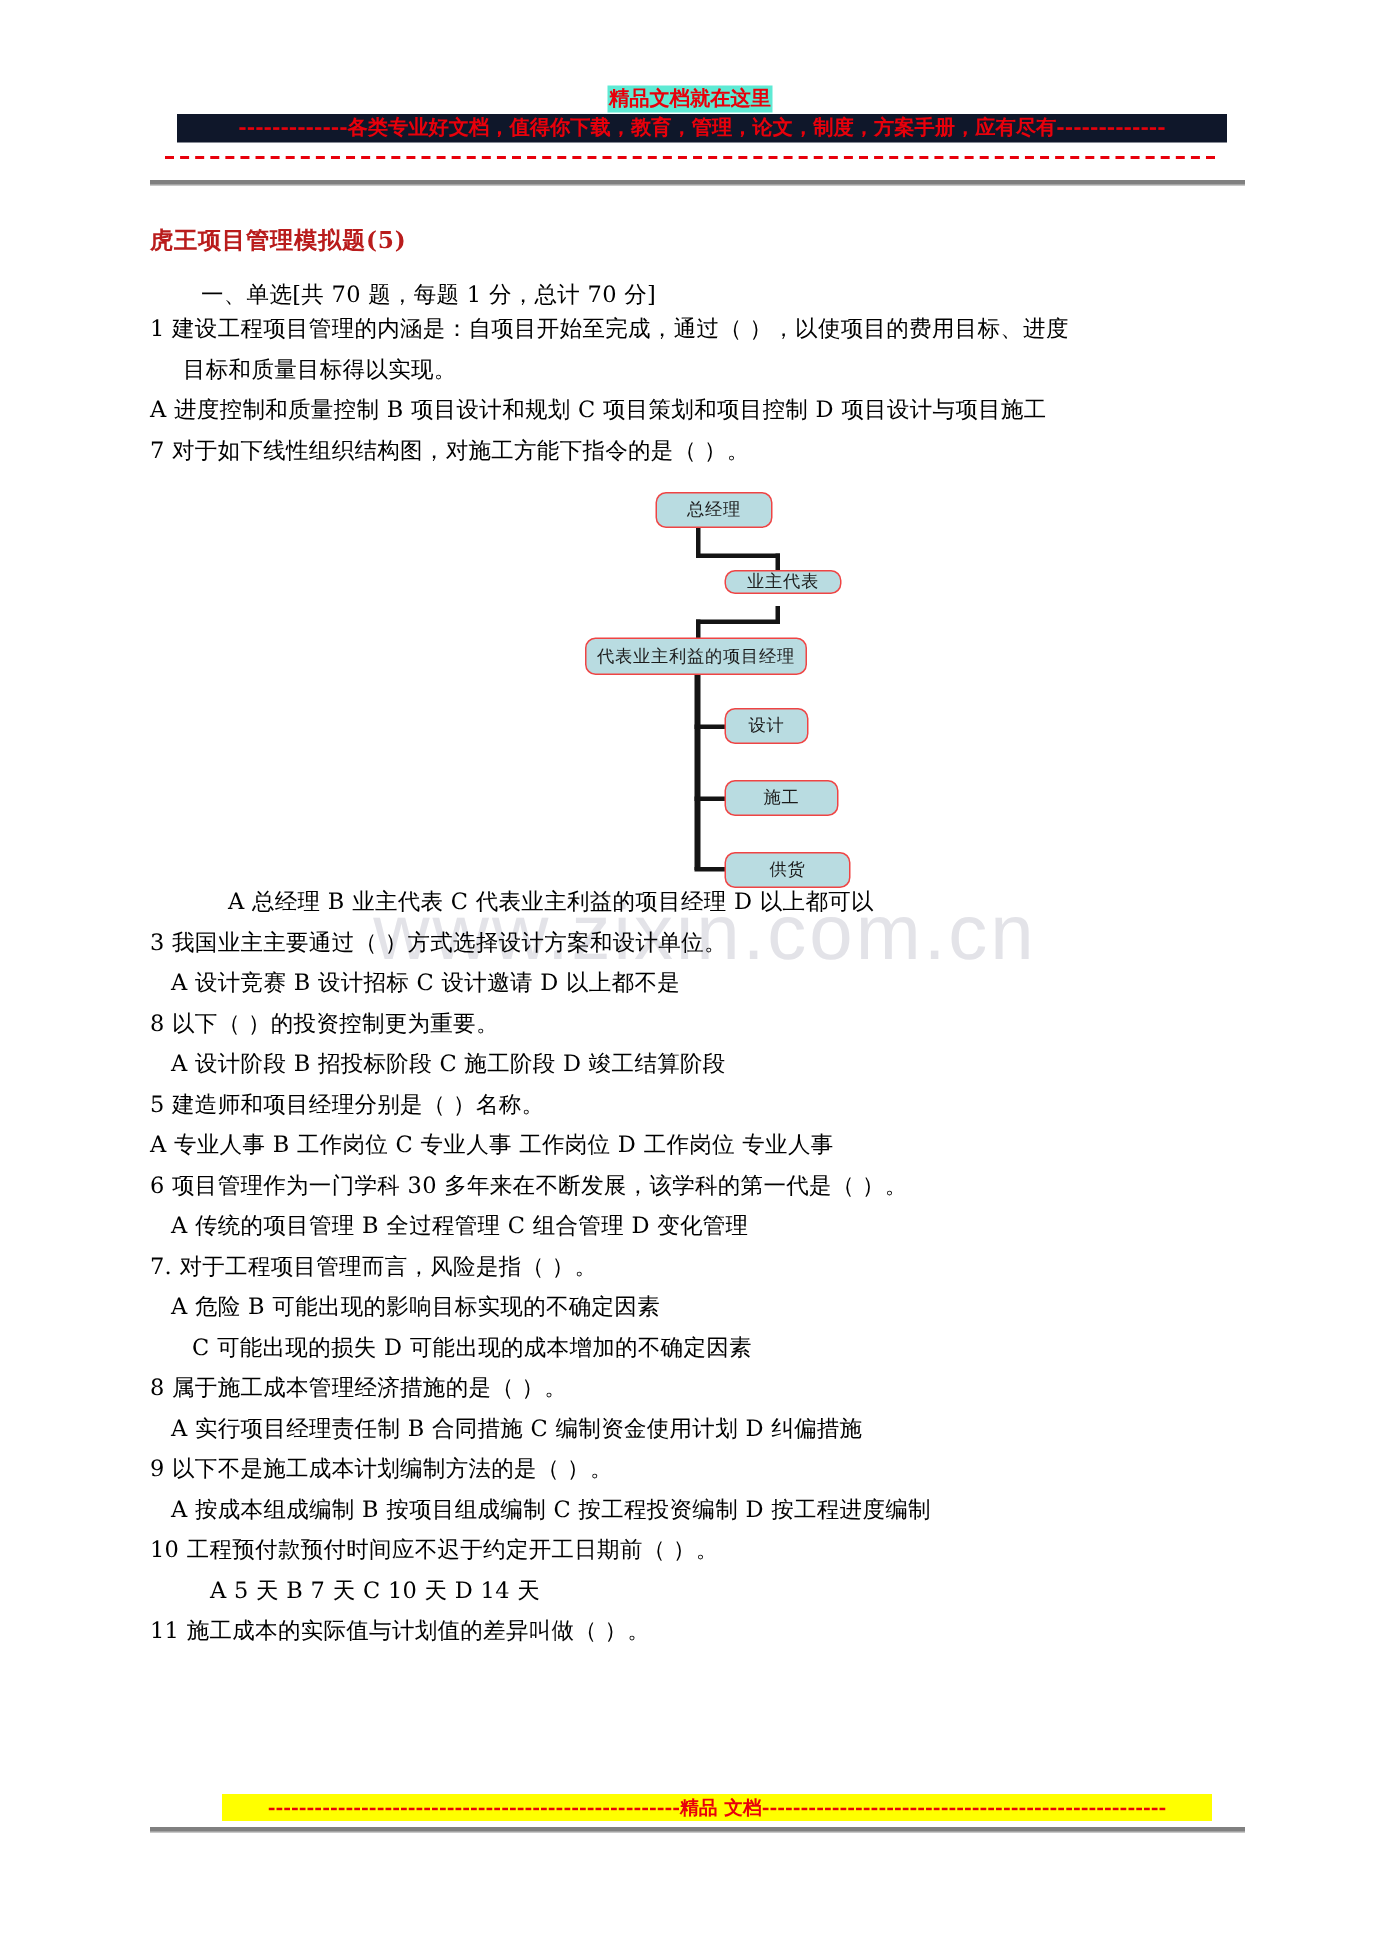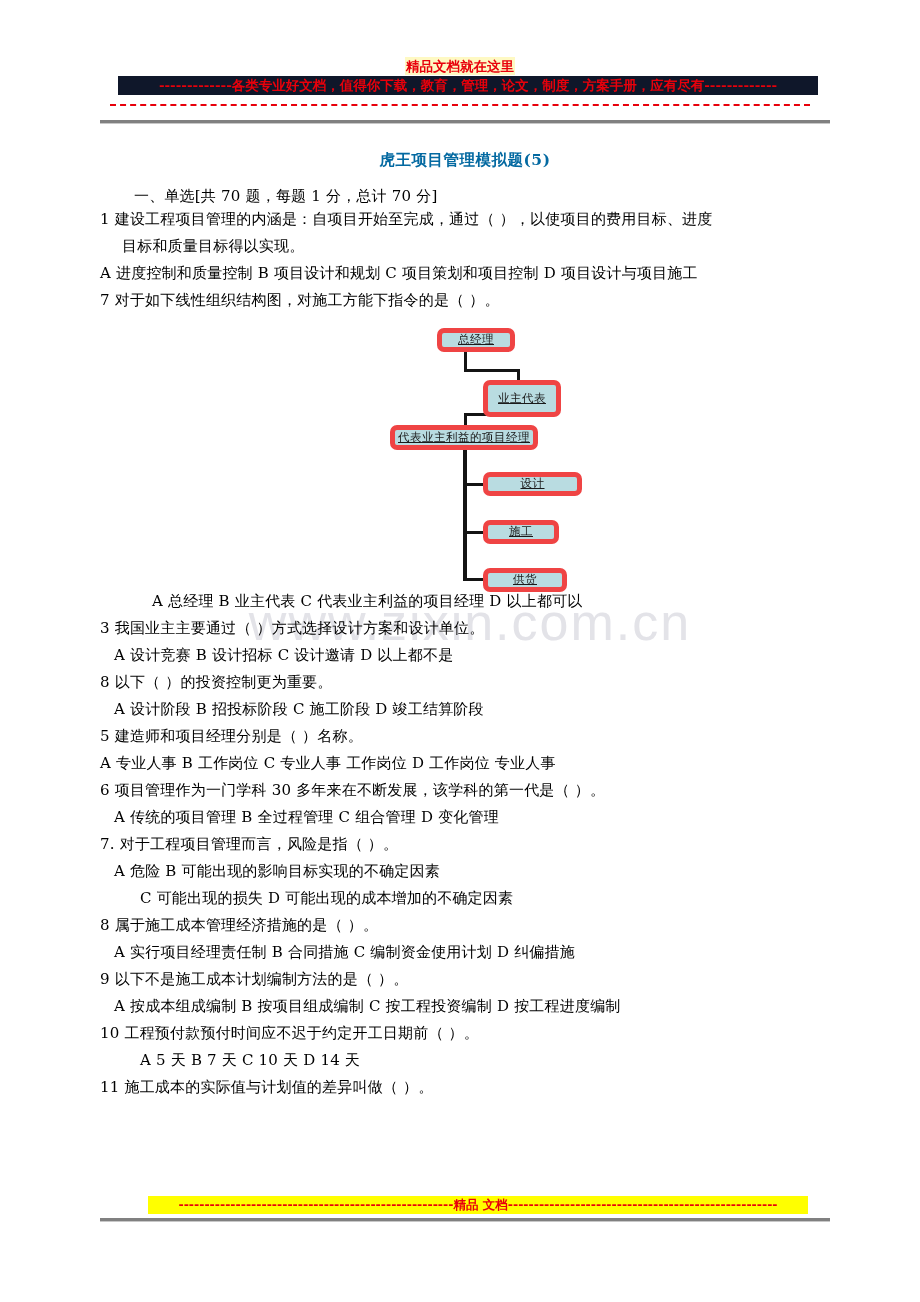--- a/index.html
+++ b/index.html
@@ -53,21 +53,21 @@
     top: 57px;
     width: 920px;
     text-align: center;
     font-size: 13.5px;
     line-height: 18px;
     color: #e8000b;
     font-weight: bold;
     font-family: "DejaVu Serif", serif;
   }
   .hdr-line1 span {
-    background: #fef9c3;
+    background: #5eead4;
     padding: 1px 1px;
   }
   .hdr-line2 {
     position: absolute;
     left: 118px;
     top: 76px;
     width: 700px;
     text-align: center;
     font-size: 13.5px;
     line-height: 19px;
@@ -134,71 +134,69 @@
 
   
   .doc {
     position: absolute;
     left: 100px;
     top: 136px;
     width: 730px;
     z-index: 1;
   }
   .title {
-    text-align: center;
     font-size: 15.5px;
     font-weight: bold;
     letter-spacing: 0.5px;
     margin: 14px 0 16px 0;
     font-family: "DejaVu Serif", "Liberation Serif", serif;
-    color: #0369a1;
+    color: #b91c1c;
   }
   .section-head {
     font-size: 15px;
     margin: 16px 0 0 34px;
     letter-spacing: 0.2px;
   }
 
   .q {
     font-size: 15px;
     line-height: 27px;
     color: #000;
     letter-spacing: 0.2px;
     white-space: nowrap;
   }
   .ind0  { margin-left: 0px; }
   .ind1  { margin-left: 14px; }
-  .ind2  { margin-left: 40px; }
+  .ind2  { margin-left: 28px; }
   .ind3  { margin-left: 40px; }
   .ind-cont { margin-left: 22px; }
   .ind-abcd { margin-left: 52px; }
 
   
   .chart {
     position: relative;
     width: 730px;
     height: 268px;
     margin-top: 6px;
   }
   .node {
     position: absolute;
     box-sizing: border-box;
     background: #b9dce1;
-    border: 5px solid #ef4444;
+    border: 1px solid #ef4444;
     border-radius: 7px;
     font-size: 11.5px;
     line-height: 1;
     color: #1b1b1b;
     display: flex;
     align-items: center;
     justify-content: center;
     font-family: "DejaVu Serif", "Liberation Serif", serif;
     letter-spacing: 0.5px;
     z-index: 3;
-    text-decoration: underline;
   }
   .conn {
     position: absolute;
     background: #141414;
     z-index: 1;
   }
 </style>
 </head>
 <body>
 
@@ -235,23 +233,23 @@
       <div class="conn" style="left:364px; top:93px;  width:56px; height:3px;"></div>
       <div class="conn" style="left:364px; top:93px;  width:3px;  height:14px;"></div>
 
       <div class="conn" style="left:363px; top:130px; width:4px;  height:130px;"></div>
 
       <div class="conn" style="left:363px; top:163px; width:22px; height:3px;"></div>
       <div class="conn" style="left:363px; top:211px; width:22px; height:3px;"></div>
       <div class="conn" style="left:363px; top:258px; width:22px; height:3px;"></div>
 
       <div class="node" style="left:337px; top:8px;   width:78px;  height:24px;">总经理</div>
-      <div class="node" style="left:383px; top:60px;  width:78px;  height:37px;">业主代表</div>
+      <div class="node" style="left:383px; top:60px;  width:78px;  height:16px;">业主代表</div>
       <div class="node" style="left:290px; top:105px; width:148px; height:25px;">代表业主利益的项目经理</div>
-      <div class="node" style="left:383px; top:152px; width:99px;  height:24px;">设计</div>
+      <div class="node" style="left:383px; top:152px; width:56px;  height:24px;">设计</div>
       <div class="node" style="left:383px; top:200px; width:76px;  height:24px;">施工</div>
       <div class="node" style="left:383px; top:248px; width:84px;  height:24px;">供货</div>
     </div>
 
     <div class="q ind-abcd">A 总经理 B 业主代表  C 代表业主利益的项目经理   D 以上都可以</div>
 
     <div class="q ind0">3 我国业主主要通过（ ）方式选择设计方案和设计单位。</div>
     <div class="q ind1">A 设计竞赛   B 设计招标   C 设计邀请 D 以上都不是</div>
 
     <div class="q ind0">8 以下（ ）的投资控制更为重要。</div>

